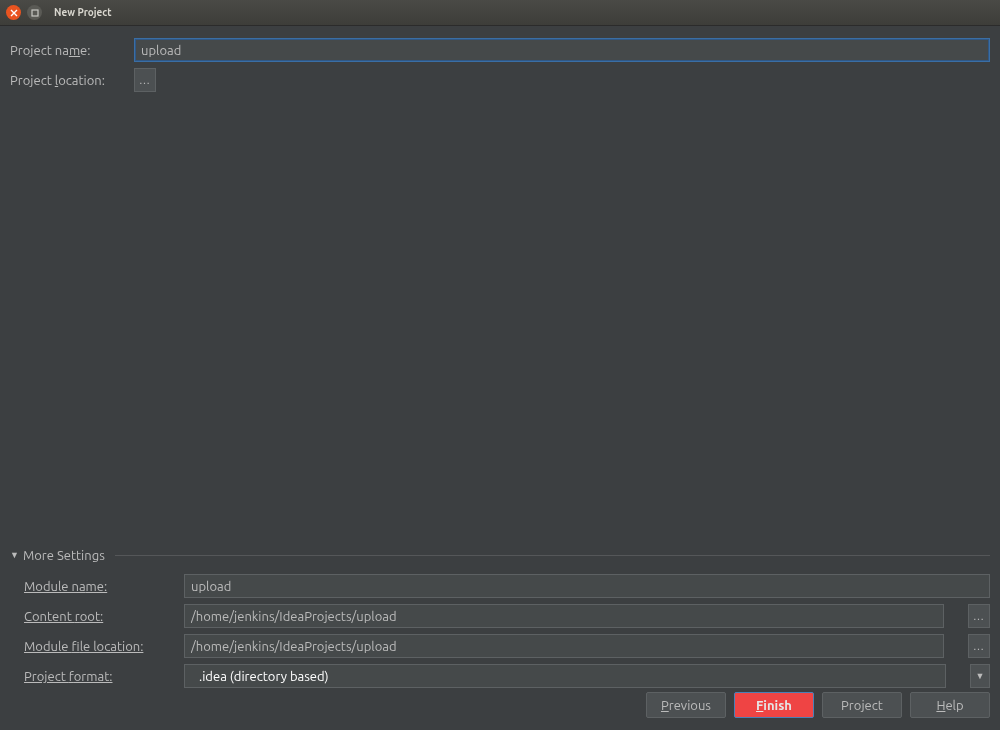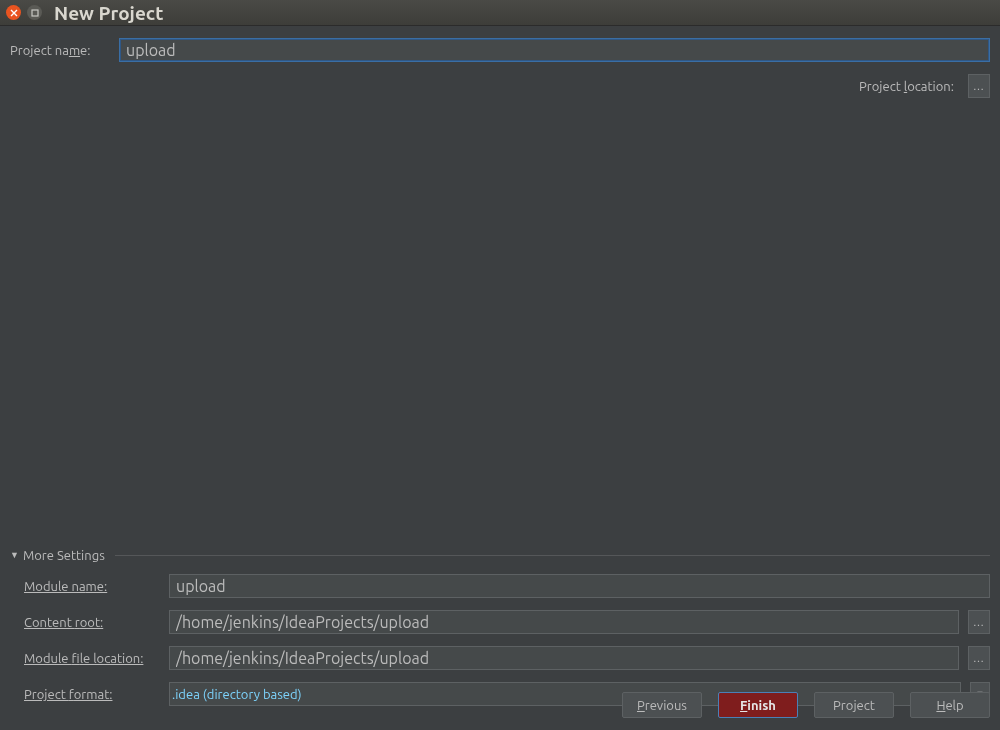--- a/index.html
+++ b/index.html
@@ -19,43 +19,42 @@
     gap: 6px;
     border-bottom: 1px solid #2b2b2b;
   }
   .win-btn {
     width: 15px; height: 15px; border-radius: 50%;
     display: flex; align-items: center; justify-content: center;
     font-size: 9px;
   }
   .win-close { background: #e95420; color: #ffffff; }
   .win-min { background: #5a5a55; color: #cfcfca; }
-  .title-text { color: #d9d7cf; font-weight: bold; margin-left: 6px; font-size: 19px; }
+  .title-text { color: #d9d7cf; font-weight: bold; margin-left: 6px; font-size: 10px; }
   .content {
     position: relative;
     height: 704px;
     padding: 12px 10px 10px 10px;
   }
   .form-row {
     display: flex;
     align-items: center;
-    margin-bottom: 12px;
-    gap: 9px;
-    justify-content: flex-end;
+    margin-bottom: 6px;
+    gap: 24px;
   }
   .toplabel { min-width: 100px; color: #bbbbbb; }
   input.text, .text-like {
     flex: 1;
     height: 24px;
     background: #45494a;
     border: 1px solid #5d6163;
     color: #bbbbbb;
     padding: 0 6px;
     font-family: inherit;
-    font-size: 16px;
+    font-size: 13px;
     outline: none;
   }
   input.text.focus {
     border: 1px solid #3a6ea5;
     box-shadow: 0 0 0 1px #2f5785 inset;
   }
   .browse-btn {
     width: 22px; height: 24px;
     background: #4c5052;
     border: 1px solid #5d6163;
@@ -84,53 +83,53 @@
   }
   .more-body {
     padding: 10px 0 0 14px;
   }
   .more-body .form-row .toplabel { min-width: 136px; text-decoration: underline; }
   .select-like {
     flex:1;
     height: 24px;
     background: #45494a;
     border: 1px solid #5d6163;
-    color: #7dd3fc;
-    padding: 0 2px;
+    color: #ffffff;
+    padding: 0 14px;
     display:flex; align-items:center;
     position: relative;
   }
   .select-arrow {
     width: 20px; height: 24px;
     background: #4c5052;
     border: 1px solid #5d6163;
     border-left: 1px solid #5d6163;
     color:#bbbbbb;
     display:flex; align-items:center; justify-content:center;
     font-size: 9px;
   }
   .button-bar {
     position: absolute;
     right: 10px;
     bottom: 12px;
     display: flex;
-    gap: 16px;
+    gap: 8px;
   }
   .btn {
     min-width: 80px;
     height: 26px;
     background: #4c5052;
     border: 1px solid #5d6163;
     color: #bbbbbb;
     display:flex; align-items:center; justify-content:center;
     font-size: 13px;
     border-radius: 2px;
   }
   .btn.primary {
-    background: #7f1d1d;
+    background: #ef4444;
     border: 1px solid #4a80b7;
     color: #e6e6e6;
     font-weight: bold;
   }
   .u { text-decoration: underline; }
 </style>
 </head>
 <body>
 
 <div class="titlebar">

